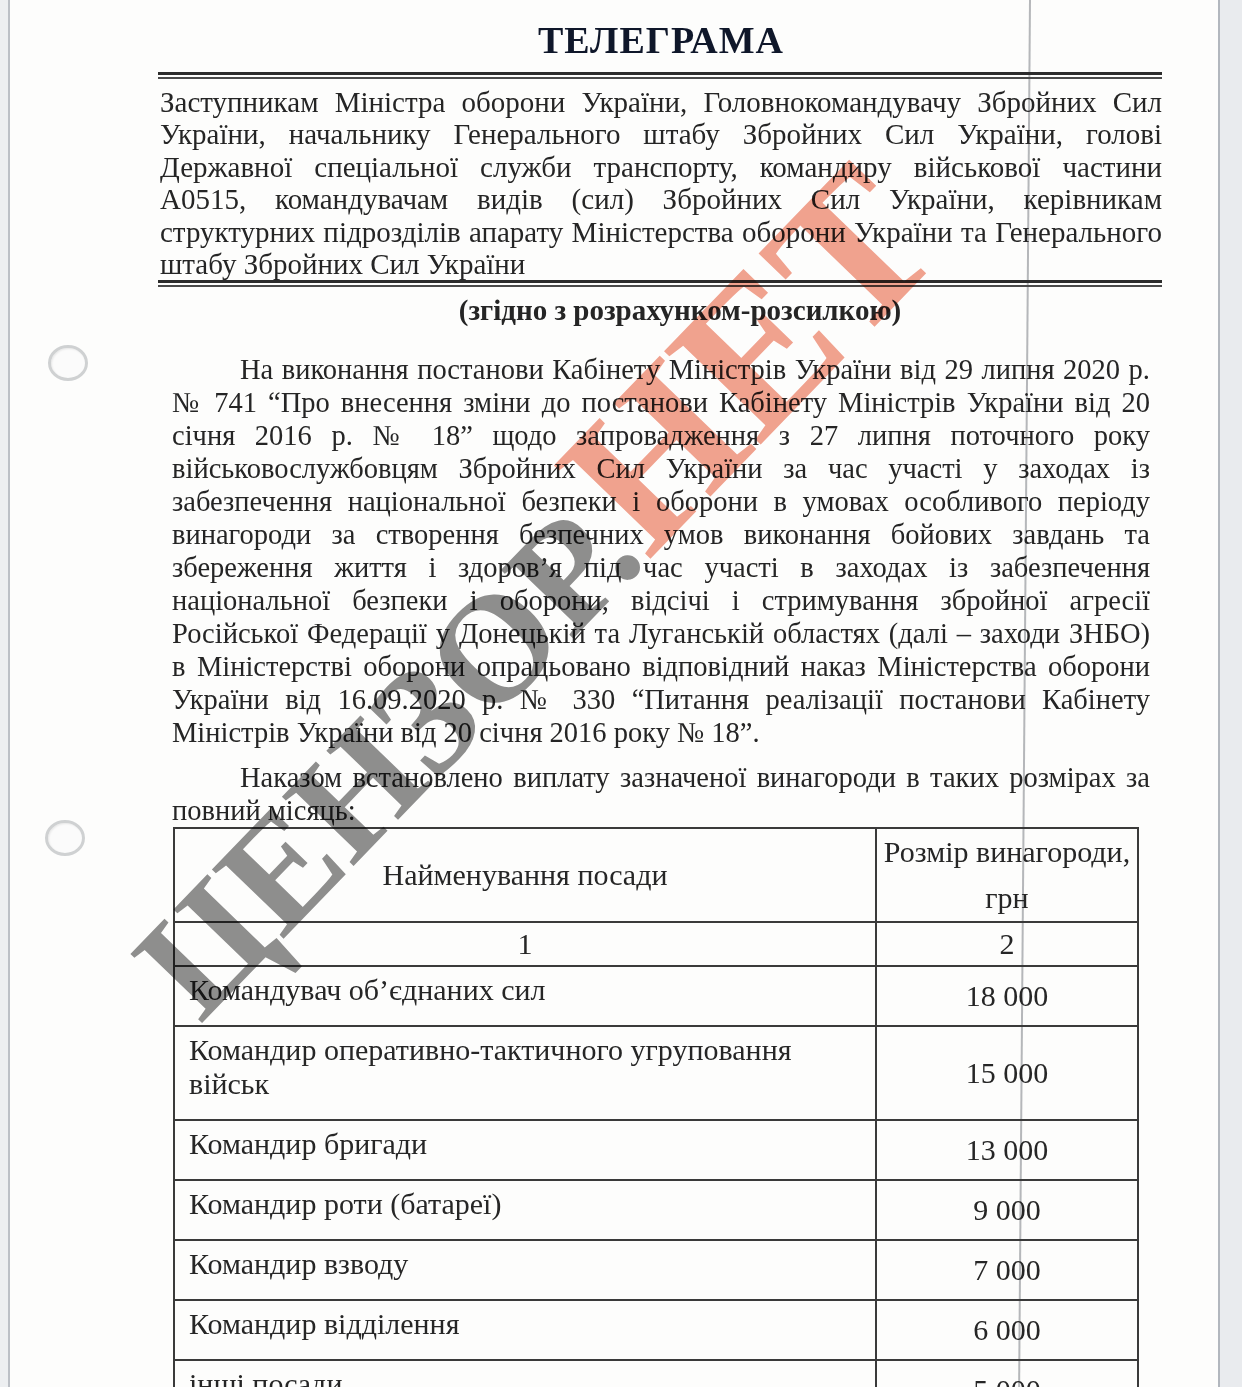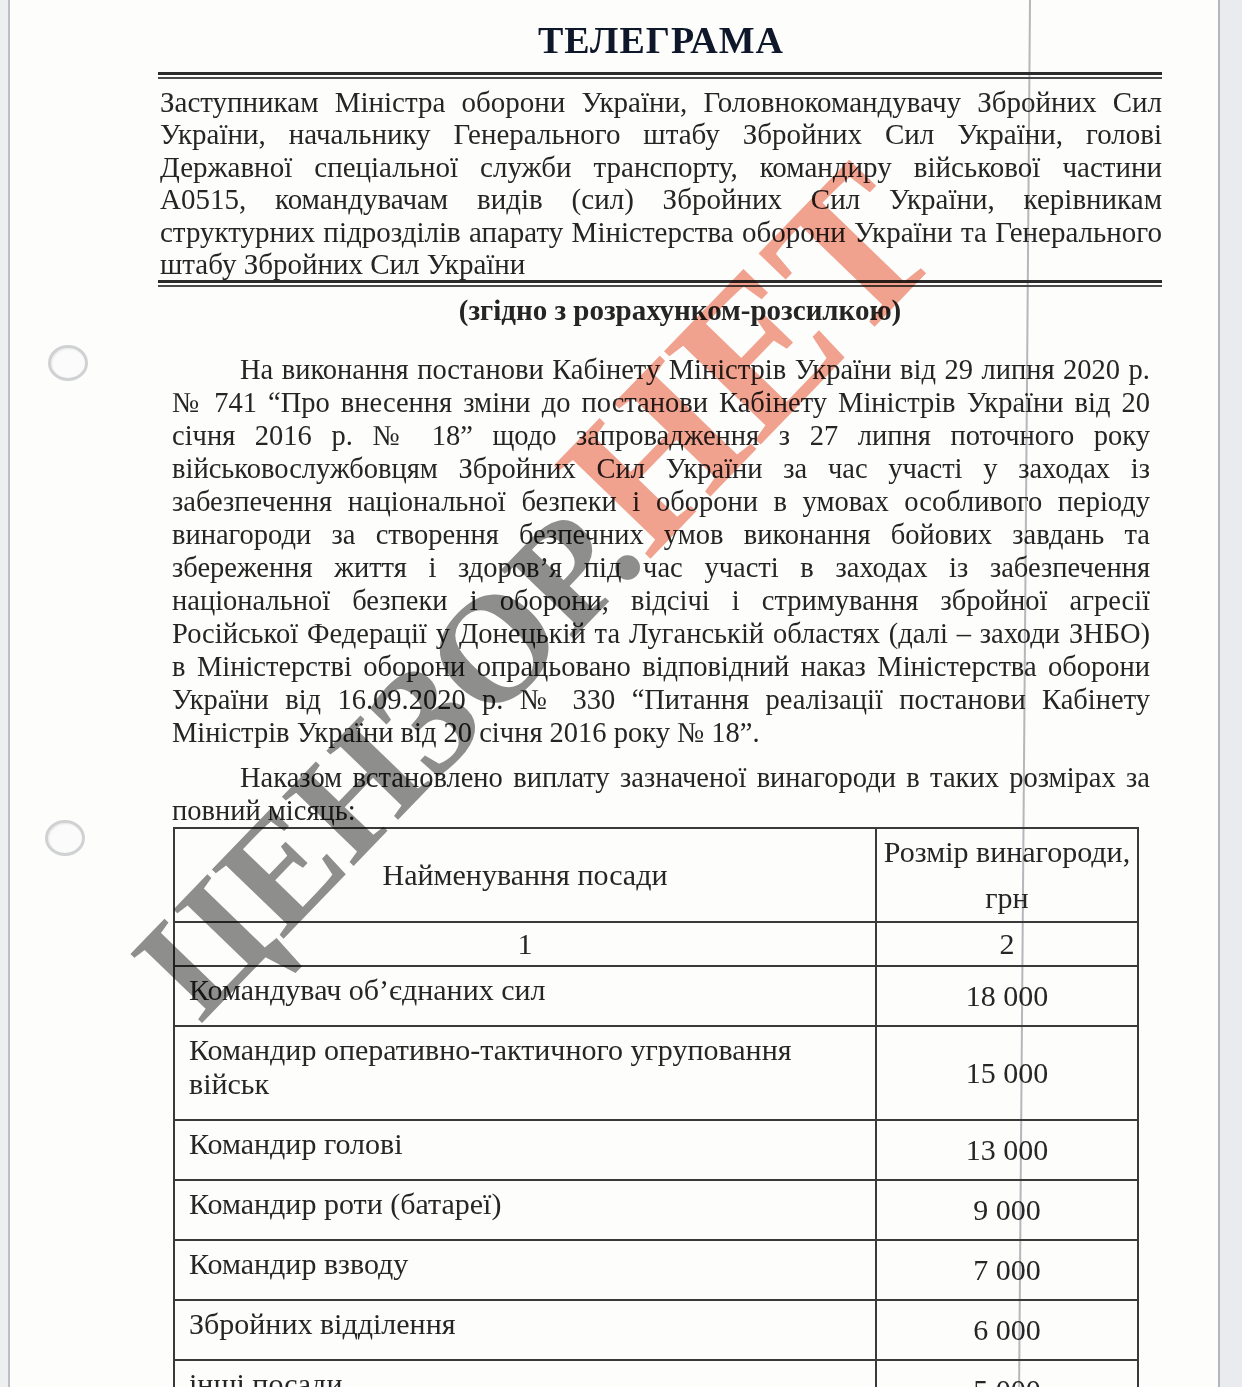--- a/index.html
+++ b/index.html
@@ -126,33 +126,33 @@
     <tbody>
         <tr>
           <td class="pos">Командувач об’єднаних сил</td>
           <td class="amt">18 000</td>
         </tr>
         <tr>
           <td class="pos">Командир оперативно-тактичного угруповання військ</td>
           <td class="amt">15 000</td>
         </tr>
         <tr>
-          <td class="pos">Командир голові</td>
+          <td class="pos">Командир бригади</td>
           <td class="amt">13 000</td>
         </tr>
         <tr>
           <td class="pos">Командир роти (батареї)</td>
           <td class="amt">9 000</td>
         </tr>
         <tr>
           <td class="pos">Командир взводу</td>
           <td class="amt">7 000</td>
         </tr>
         <tr>
-          <td class="pos">Збройних відділення</td>
+          <td class="pos">Командир відділення</td>
           <td class="amt">6 000</td>
         </tr>
         <tr>
           <td class="pos">інші посади</td>
           <td class="amt">5 000</td>
         </tr>
       </tbody>
   </table>
 
   <div class="watermark">

